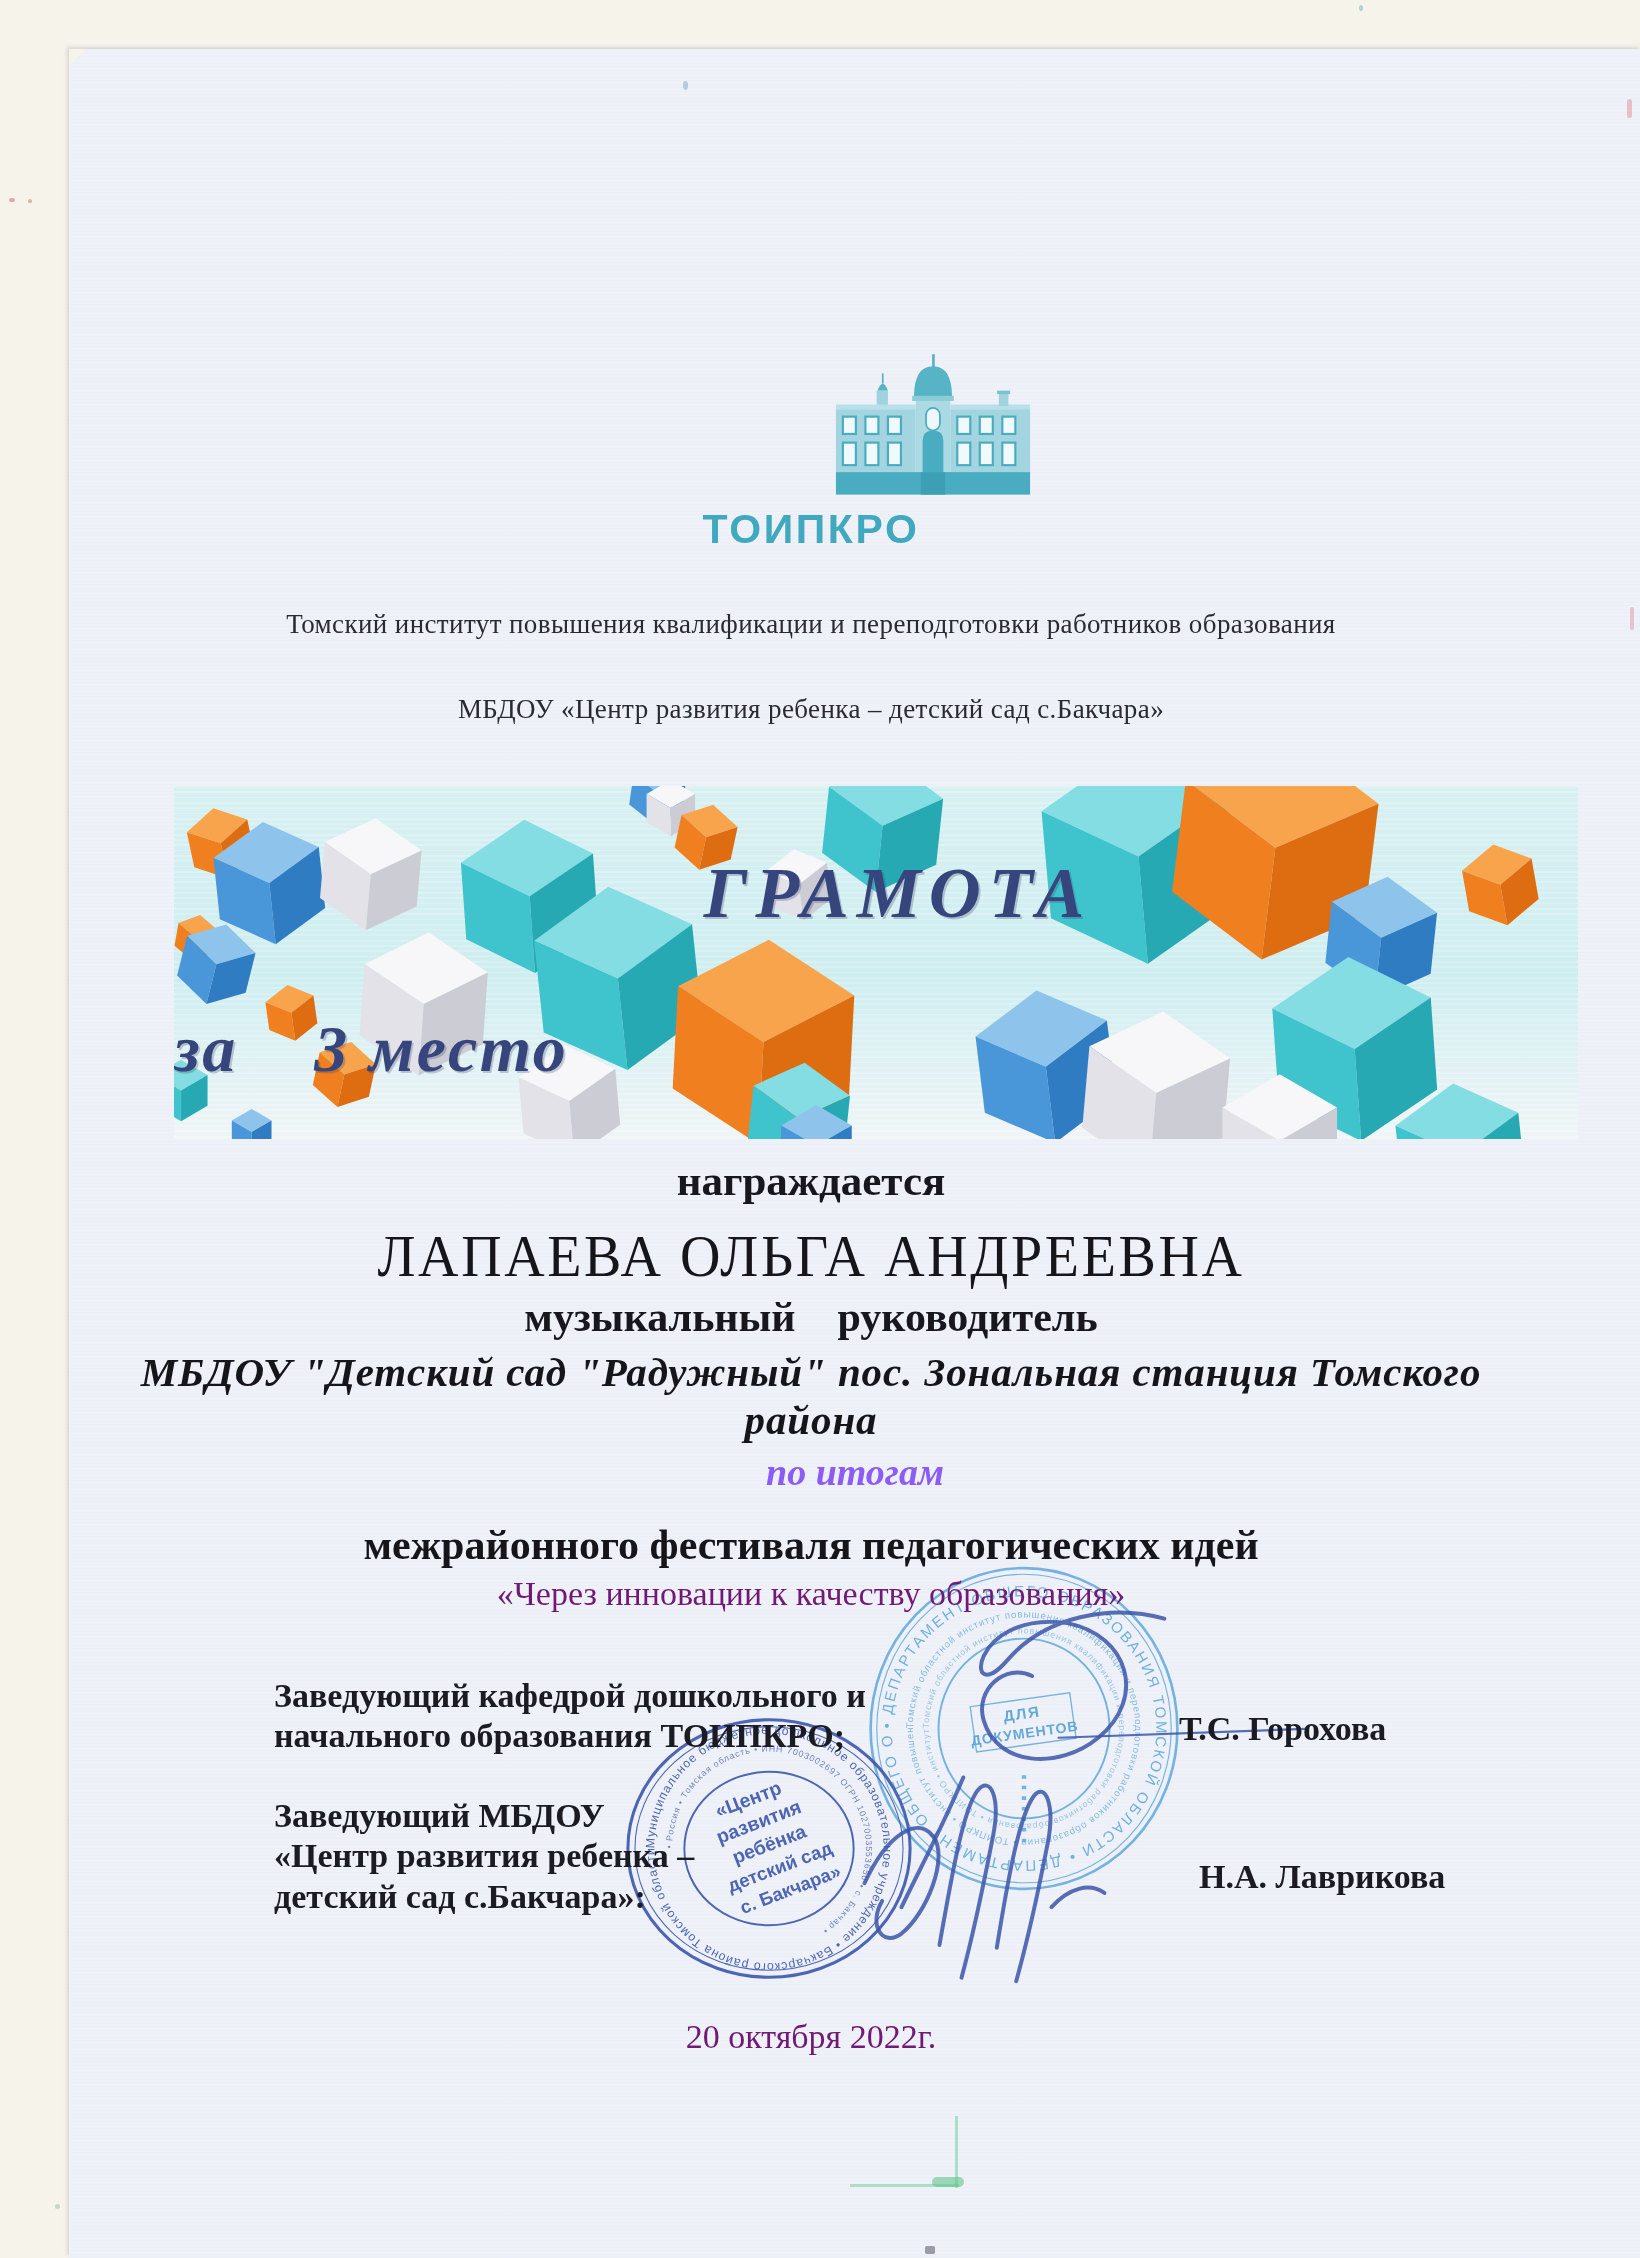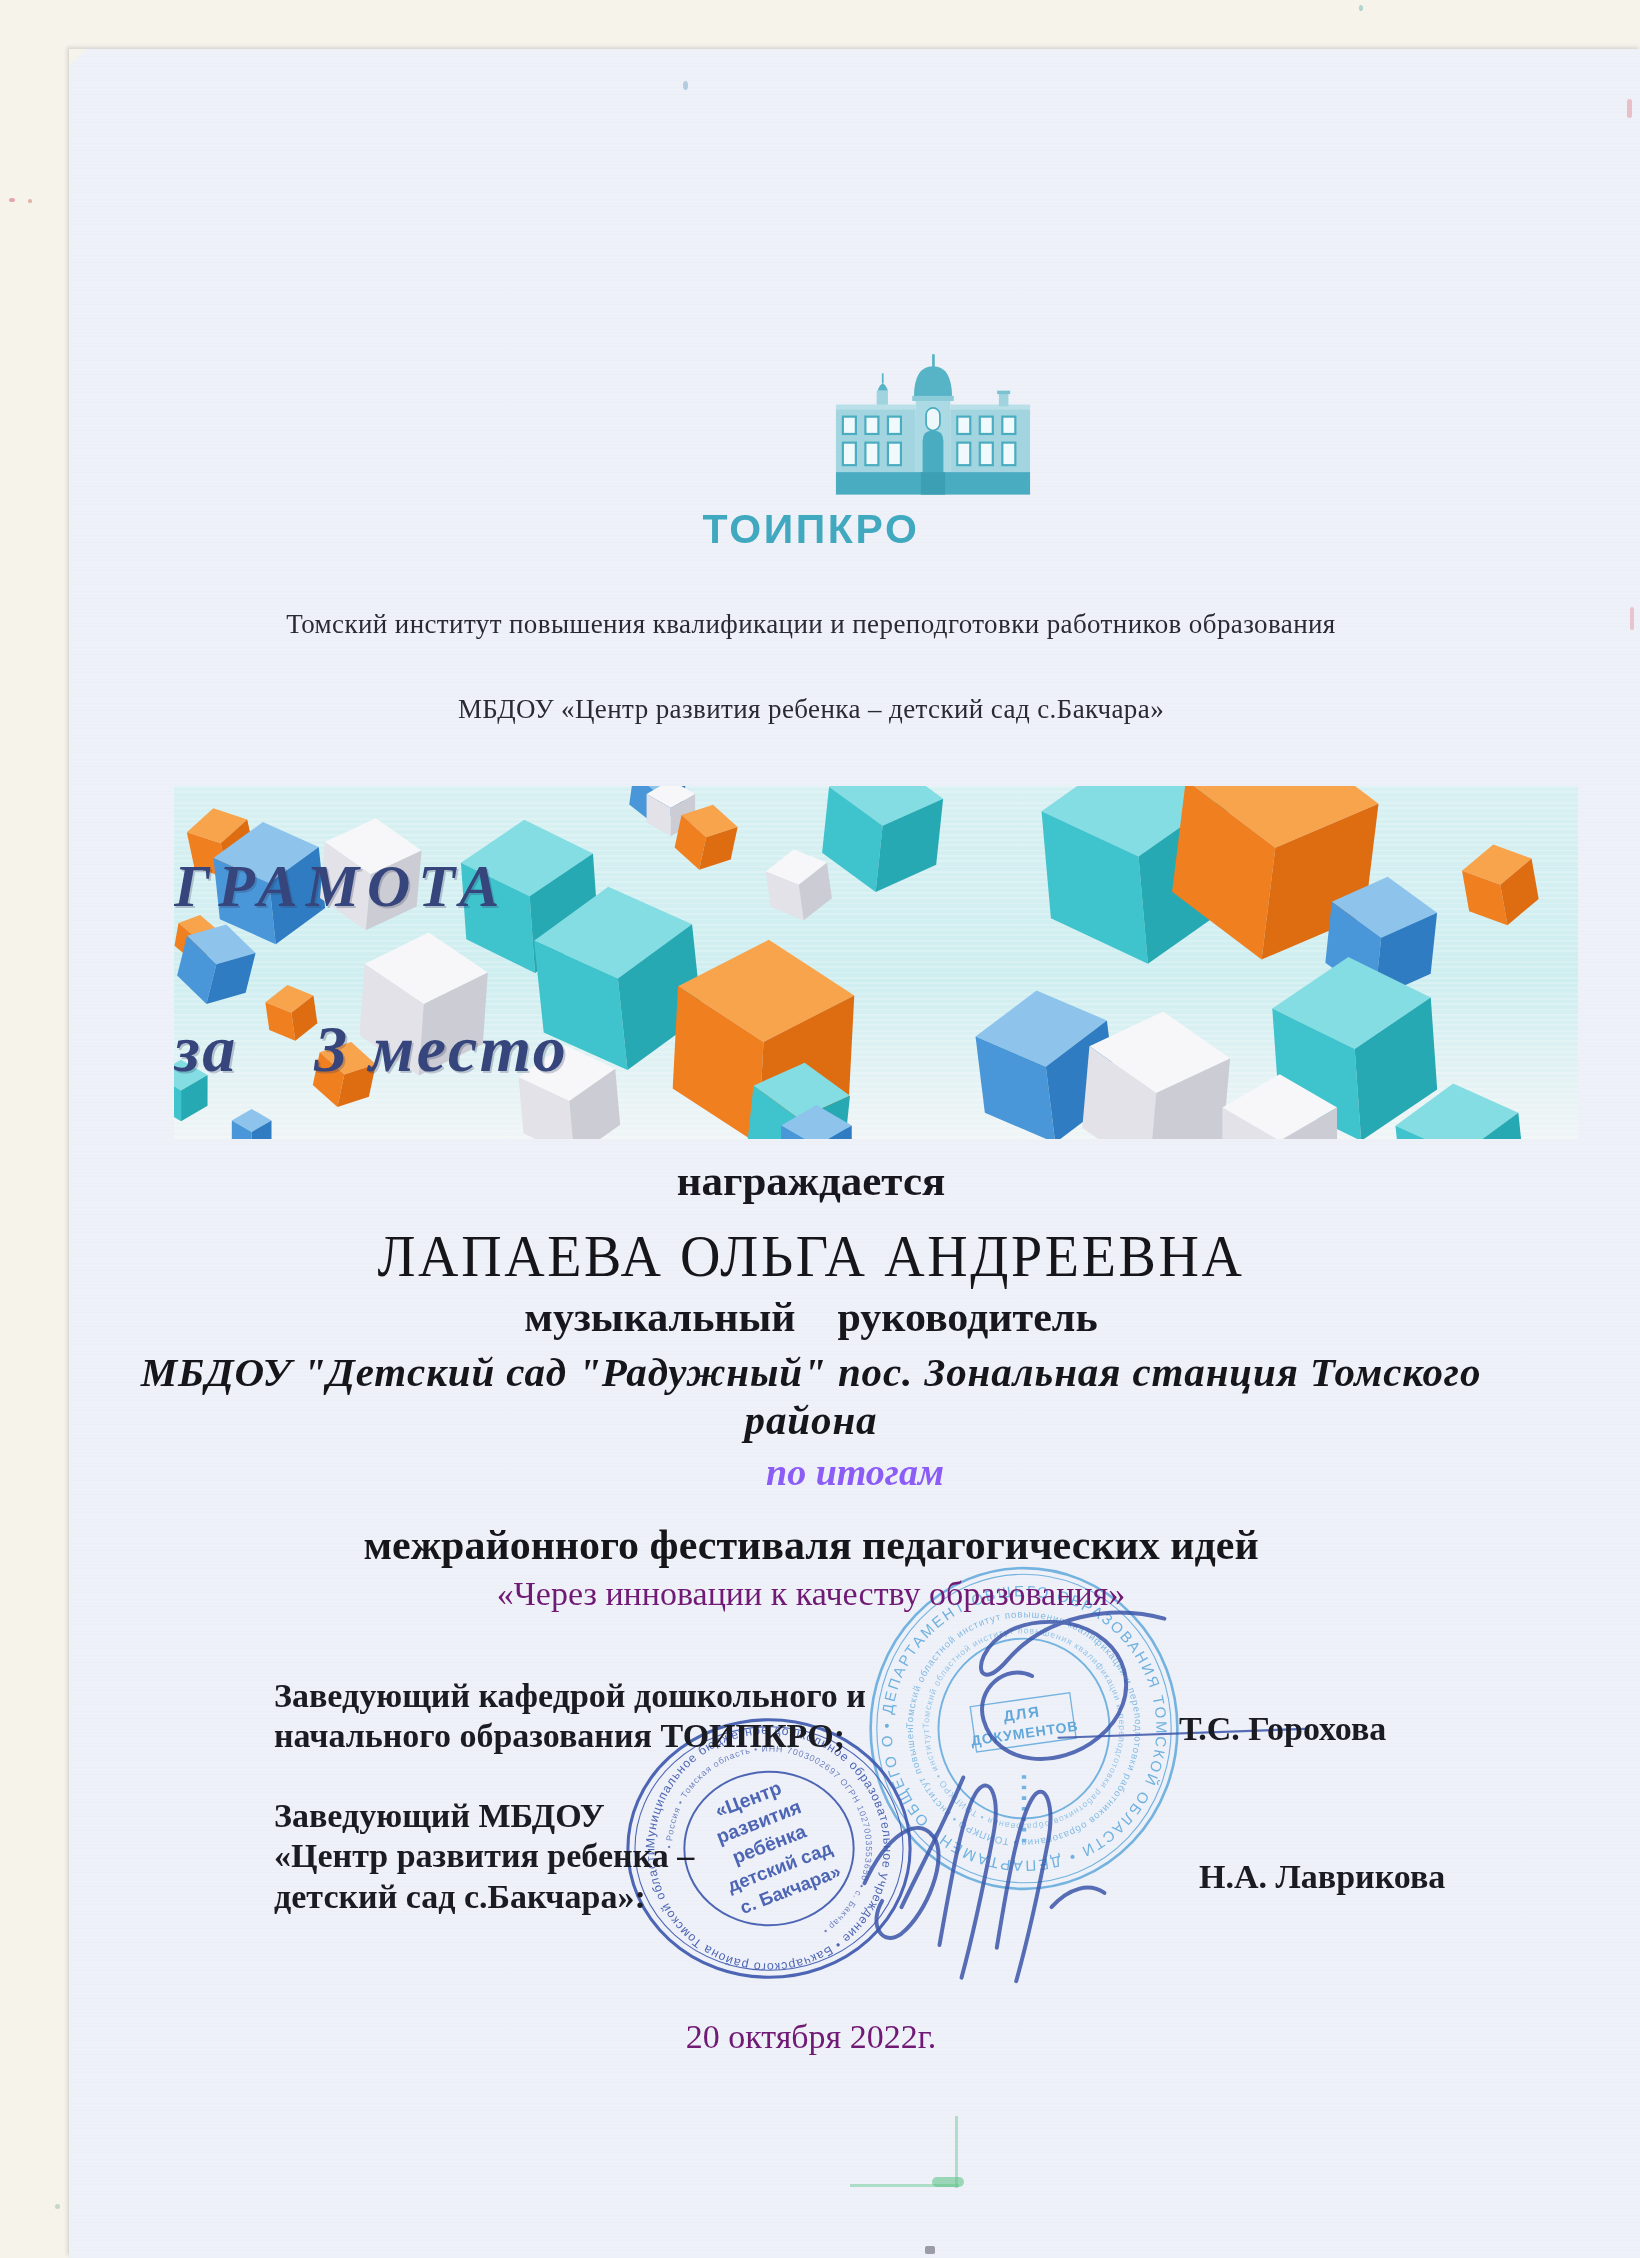--- a/index.html
+++ b/index.html
@@ -23,23 +23,23 @@
 
   .hdr1{top:560px;font-size:27px;letter-spacing:0.4px;color:#2a2a33;}
   .hdr2{top:600px;font-size:27px;letter-spacing:0.4px;color:#2a2a33;margin-top:45px;}
 
   
   .banner{position:absolute;left:105px;top:737px;width:1404px;height:353px;overflow:hidden;
       background:
         repeating-linear-gradient(180deg,rgba(255,255,255,.20) 0 1.8px,rgba(255,255,255,0) 1.8px 5.3px),
         linear-gradient(180deg,#d8f0f2 0%,#cfeef0 55%,#e3f2f4 82%,#f0f5f6 100%);}
   .banner svg{position:absolute;left:0;top:0;}
-  .banner-title{position:absolute;left:0;width:100%;top:66px;text-align:left;
-        font-style:italic;font-weight:bold;font-size:60px;letter-spacing:8px;color:#36457c;
-        text-shadow:1.8px 1.8px 0 rgba(46,56,96,.25);}
+  .banner-title{position:absolute;left:0;width:100%;top:66px;text-align:center;
+        font-style:italic;font-weight:bold;font-size:72px;letter-spacing:8px;color:#36457c;
+        text-shadow:1.8px 1.8px 0 rgba(46,56,96,.25);padding-left:22px;}
   .banner-sub{position:absolute;left:0;width:100%;top:225px;text-align:left;
         font-style:italic;font-weight:bold;font-size:66px;letter-spacing:2.6px;color:#36457c;
         white-space:pre;text-shadow:1.8px 1.8px 0 rgba(46,56,96,.25);}
 
   .lead{top:1107px;font-size:43px;font-weight:bold;color:#17171d;}
   .name{top:1175px;font-size:56px;letter-spacing:2.6px;color:#15151a;transform:scaleY(1.06);}
   .role{top:1244px;font-size:42px;font-weight:bold;white-space:pre;color:#17171d;}
   .org{top:1299px;font-size:41px;font-weight:bold;font-style:italic;letter-spacing:0.9px;color:#15151a;}
 
   .ev-lead{top:1401px;font-size:38px;font-weight:bold;font-style:italic;color:#8b5cf6;padding-left:44px;}

